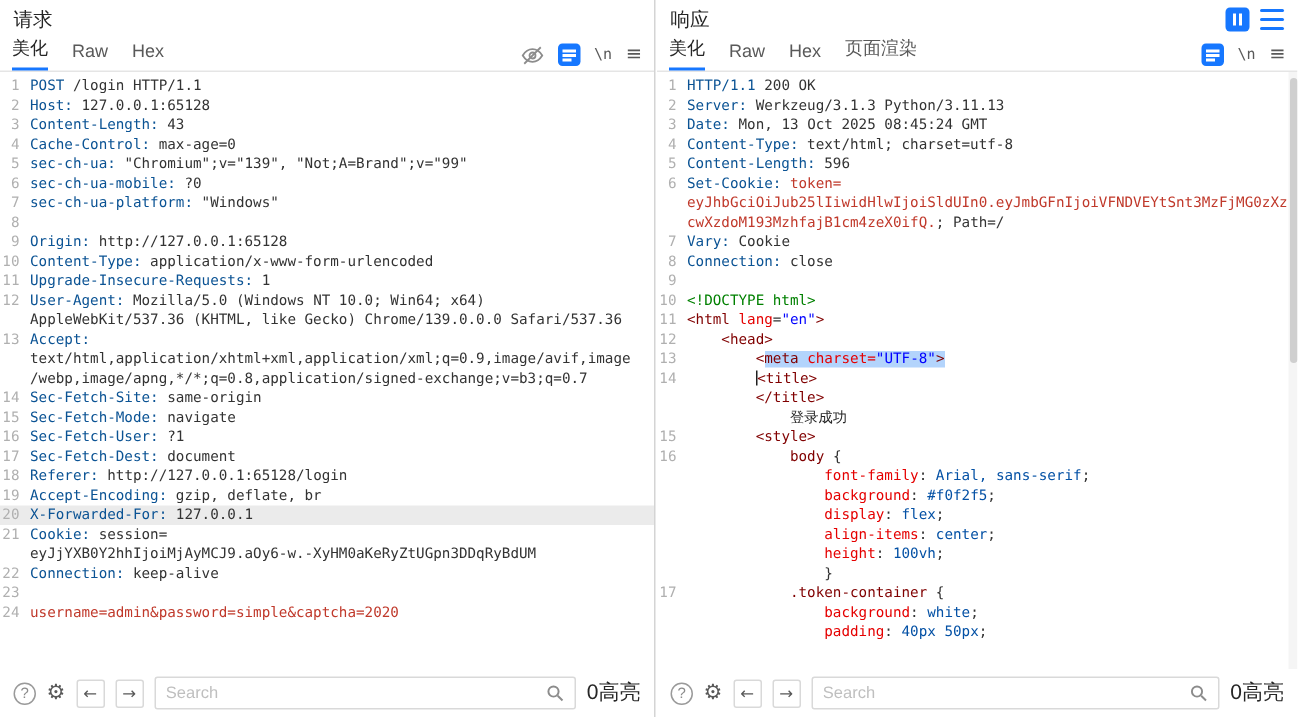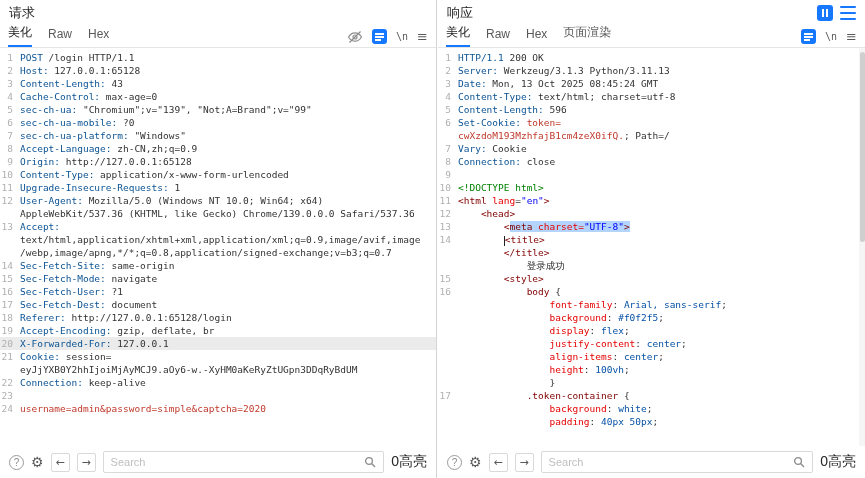--- a/index.html
+++ b/index.html
@@ -103,21 +103,21 @@
       </div>
     </div>
     <div class="editor">
         <div class="code-row"><span class="gutter">1</span><span class="content"><span class="tk-m">POST</span><span class="tk-v"> /login HTTP/1.1</span></span></div>
         <div class="code-row"><span class="gutter">2</span><span class="content"><span class="tk-k">Host:</span><span class="tk-v"> 127.0.0.1:65128</span></span></div>
         <div class="code-row"><span class="gutter">3</span><span class="content"><span class="tk-k">Content-Length:</span><span class="tk-v"> 43</span></span></div>
         <div class="code-row"><span class="gutter">4</span><span class="content"><span class="tk-k">Cache-Control:</span><span class="tk-v"> max-age=0</span></span></div>
         <div class="code-row"><span class="gutter">5</span><span class="content"><span class="tk-k">sec-ch-ua:</span><span class="tk-v"> "Chromium";v="139", "Not;A=Brand";v="99"</span></span></div>
         <div class="code-row"><span class="gutter">6</span><span class="content"><span class="tk-k">sec-ch-ua-mobile:</span><span class="tk-v"> ?0</span></span></div>
         <div class="code-row"><span class="gutter">7</span><span class="content"><span class="tk-k">sec-ch-ua-platform:</span><span class="tk-v"> "Windows"</span></span></div>
-        <div class="code-row"><span class="gutter">8</span><span class="content"><span class="tk-k">Accept-Language:</span><span class="tk-v"> zh-CN,zh;q=0.9</span></span></div>
+        <div class="code-row"><span class="gutter">8</span></div>
         <div class="code-row"><span class="gutter">9</span><span class="content"><span class="tk-k">Origin:</span><span class="tk-v"> http://127.0.0.1:65128</span></span></div>
         <div class="code-row"><span class="gutter">10</span><span class="content"><span class="tk-k">Content-Type:</span><span class="tk-v"> application/x-www-form-urlencoded</span></span></div>
         <div class="code-row"><span class="gutter">11</span><span class="content"><span class="tk-k">Upgrade-Insecure-Requests:</span><span class="tk-v"> 1</span></span></div>
         <div class="code-row"><span class="gutter">12</span><span class="content"><span class="tk-k">User-Agent:</span><span class="tk-v"> Mozilla/5.0 (Windows NT 10.0; Win64; x64)</span></span></div>
         <div class="code-row"><span class="gutter"></span><span class="content"><span class="tk-v">AppleWebKit/537.36 (KHTML, like Gecko) Chrome/139.0.0.0 Safari/537.36</span></span></div>
         <div class="code-row"><span class="gutter">13</span><span class="content"><span class="tk-k">Accept:</span></span></div>
         <div class="code-row"><span class="gutter"></span><span class="content"><span class="tk-v">text/html,application/xhtml+xml,application/xml;q=0.9,image/avif,image</span></span></div>
         <div class="code-row"><span class="gutter"></span><span class="content"><span class="tk-v">/webp,image/apng,*/*;q=0.8,application/signed-exchange;v=b3;q=0.7</span></span></div>
         <div class="code-row"><span class="gutter">14</span><span class="content"><span class="tk-k">Sec-Fetch-Site:</span><span class="tk-v"> same-origin</span></span></div>
         <div class="code-row"><span class="gutter">15</span><span class="content"><span class="tk-k">Sec-Fetch-Mode:</span><span class="tk-v"> navigate</span></span></div>
@@ -178,37 +178,37 @@
         <span class="menu-glyph">≡</span>
       </div>
     </div>
     <div class="editor">
         <div class="code-row"><span class="gutter">1</span><span class="content"><span class="tk-m">HTTP/1.1</span><span class="tk-v"> 200 OK</span></span></div>
         <div class="code-row"><span class="gutter">2</span><span class="content"><span class="tk-k">Server:</span><span class="tk-v"> Werkzeug/3.1.3 Python/3.11.13</span></span></div>
         <div class="code-row"><span class="gutter">3</span><span class="content"><span class="tk-k">Date:</span><span class="tk-v"> Mon, 13 Oct 2025 08:45:24 GMT</span></span></div>
         <div class="code-row"><span class="gutter">4</span><span class="content"><span class="tk-k">Content-Type:</span><span class="tk-v"> text/html; charset=utf-8</span></span></div>
         <div class="code-row"><span class="gutter">5</span><span class="content"><span class="tk-k">Content-Length:</span><span class="tk-v"> 596</span></span></div>
         <div class="code-row"><span class="gutter">6</span><span class="content"><span class="tk-k">Set-Cookie:</span><span class="tk-r"> token=</span></span></div>
+        <div class="code-row"><span class="gutter"></span><span class="content"><span class="tk-r">eyJhbGciOiJub25lIiwidHlwIjoiSldUIn0.eyJmbGFnIjoiVFNDVEYtSnt3MzFjMG0zXz</span></span></div>
         <div class="code-row"><span class="gutter"></span><span class="content"><span class="tk-r">cwXzdoM193MzhfajB1cm4zeX0ifQ.</span><span class="tk-v">; Path=/</span></span></div>
         <div class="code-row"><span class="gutter">7</span><span class="content"><span class="tk-k">Vary:</span><span class="tk-v"> Cookie</span></span></div>
         <div class="code-row"><span class="gutter">8</span><span class="content"><span class="tk-k">Connection:</span><span class="tk-v"> close</span></span></div>
         <div class="code-row"><span class="gutter">9</span><span class="content"></span></div>
         <div class="code-row"><span class="gutter">10</span><span class="content"><span class="tk-g">&lt;!DOCTYPE html&gt;</span></span></div>
         <div class="code-row"><span class="gutter">11</span><span class="content"><span class="tk-t">&lt;html</span><span class="tk-a"> lang</span><span class="tk-v">=</span><span class="tk-q">"en"</span><span class="tk-t">&gt;</span></span></div>
         <div class="code-row"><span class="gutter">12</span><span class="content"><span class="tk-v">    </span><span class="tk-t">&lt;head&gt;</span></span></div>
         <div class="code-row"><span class="gutter">13</span><span class="content"><span class="tk-v">        </span><span class="tk-t">&lt;</span><span class="tk-t tk-sel">meta</span><span class="tk-a tk-sel"> charset=</span><span class="tk-q tk-sel">"UTF-8"</span><span class="tk-t tk-sel">&gt;</span></span></div>
         <div class="code-row"><span class="gutter">14</span><span class="content"><span class="tk-v">        </span><span class="tk-caret"></span><span class="tk-t">&lt;title&gt;</span></span></div>
         <div class="code-row"><span class="gutter"></span><span class="content"><span class="tk-v">        </span><span class="tk-t">&lt;/title&gt;</span></span></div>
         <div class="code-row"><span class="gutter"></span><span class="content"><span class="tk-v">            </span><span class="tk-x">登录成功</span></span></div>
         <div class="code-row"><span class="gutter">15</span><span class="content"><span class="tk-v">        </span><span class="tk-t">&lt;style&gt;</span></span></div>
         <div class="code-row"><span class="gutter">16</span><span class="content"><span class="tk-v">            </span><span class="tk-cs">body</span><span class="tk-v"> {</span></span></div>
         <div class="code-row"><span class="gutter"></span><span class="content"><span class="tk-v">                </span><span class="tk-cp">font-family</span><span class="tk-v">: </span><span class="tk-cv">Arial, sans-serif</span><span class="tk-v">;</span></span></div>
         <div class="code-row"><span class="gutter"></span><span class="content"><span class="tk-v">                </span><span class="tk-cp">background</span><span class="tk-v">: </span><span class="tk-cv">#f0f2f5</span><span class="tk-v">;</span></span></div>
         <div class="code-row"><span class="gutter"></span><span class="content"><span class="tk-v">                </span><span class="tk-cp">display</span><span class="tk-v">: </span><span class="tk-cv">flex</span><span class="tk-v">;</span></span></div>
-        <div class="code-row"><span class="gutter"></span><span class="content"><span class="tk-v">                </span><span class="tk-cp">justify-content</span><span class="tk-v">: </span><span class="tk-cv">center</span><span class="tk-v">;</span></span></div>
         <div class="code-row"><span class="gutter"></span><span class="content"><span class="tk-v">                </span><span class="tk-cp">align-items</span><span class="tk-v">: </span><span class="tk-cv">center</span><span class="tk-v">;</span></span></div>
         <div class="code-row"><span class="gutter"></span><span class="content"><span class="tk-v">                </span><span class="tk-cp">height</span><span class="tk-v">: </span><span class="tk-cv">100vh</span><span class="tk-v">;</span></span></div>
         <div class="code-row"><span class="gutter"></span><span class="content"><span class="tk-v">                }</span></span></div>
         <div class="code-row"><span class="gutter">17</span><span class="content"><span class="tk-v">            </span><span class="tk-cs">.token-container</span><span class="tk-v"> {</span></span></div>
         <div class="code-row"><span class="gutter"></span><span class="content"><span class="tk-v">                </span><span class="tk-cp">background</span><span class="tk-v">: </span><span class="tk-cv">white</span><span class="tk-v">;</span></span></div>
         <div class="code-row"><span class="gutter"></span><span class="content"><span class="tk-v">                </span><span class="tk-cp">padding</span><span class="tk-v">: </span><span class="tk-cv">40px 50px</span><span class="tk-v">;</span></span></div>
       </div>
     <div class="scroll-track">
       <div class="scroll-thumb"></div>
     </div>

